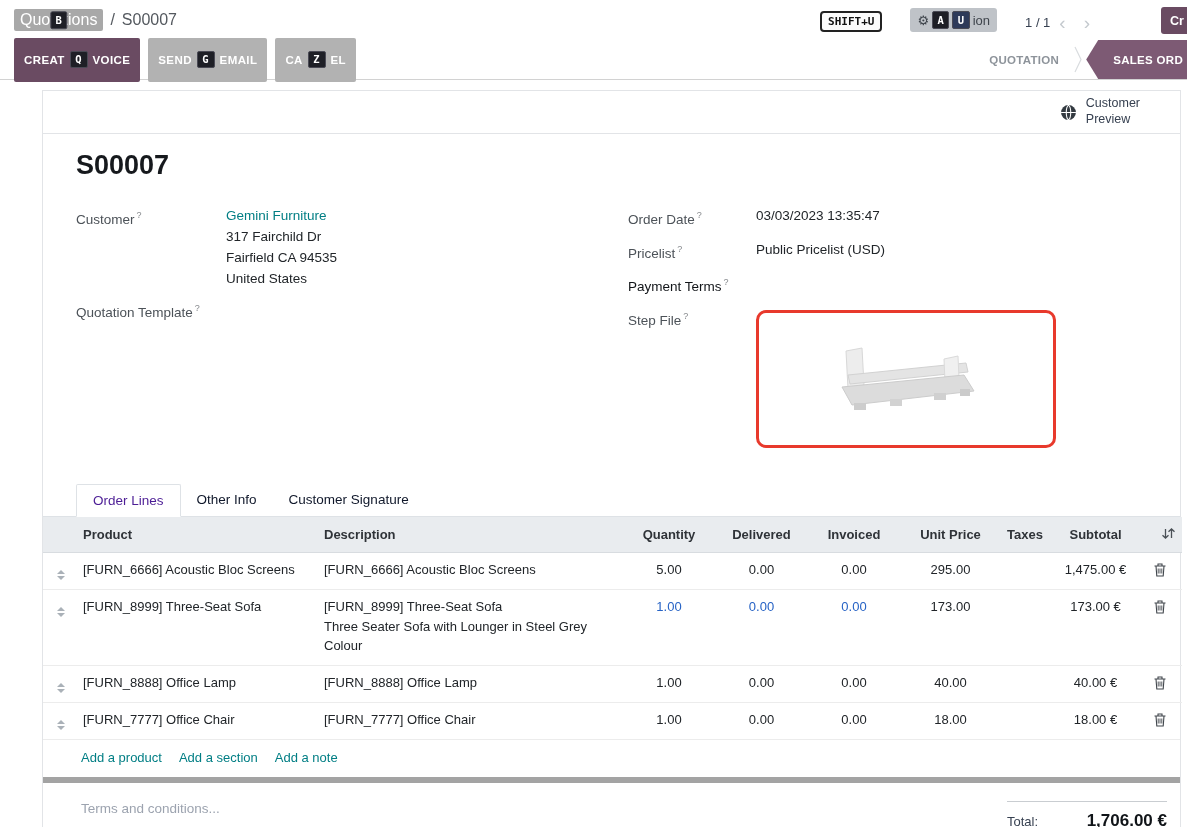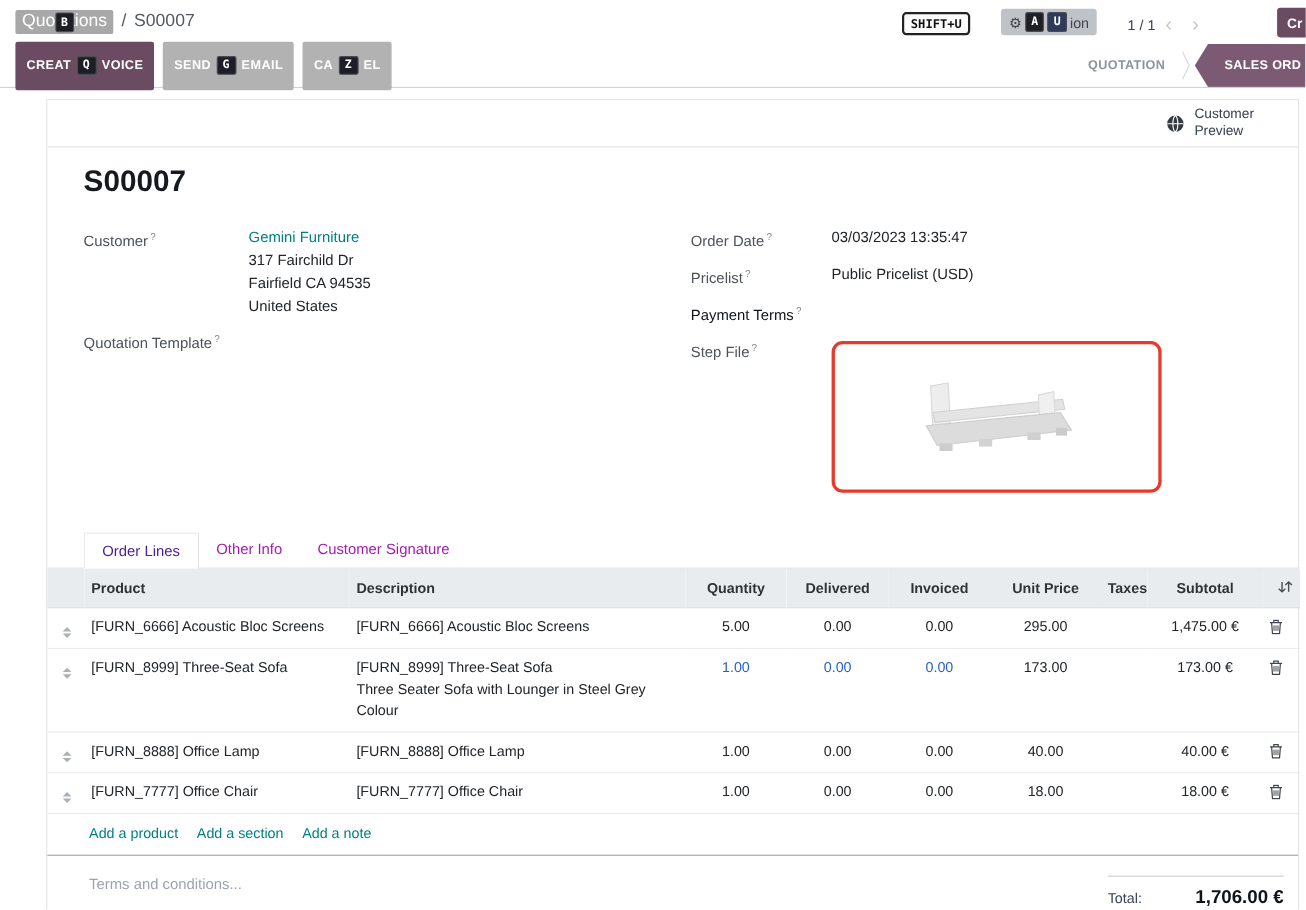--- a/index.html
+++ b/index.html
@@ -56,40 +56,40 @@
   .fcol-right .flabel{width:128px}
   .flabel sup{font-size:9px;color:#85888c;margin-left:2px}
   .flabel.bold{font-weight:normal;color:#111418}
   .fvalue{font-size:13.5px;line-height:21px;color:#212529}
   .link{color:#017e84;text-decoration:none;cursor:pointer}
   .stepfile-box{width:300px;height:138px;border:3px solid #e8392c;border-radius:10px;display:flex;
     align-items:center;justify-content:center;margin-top:4px;cursor:pointer;background:#fff}
 
   
   .tabs{display:flex;margin:26px -33px 0;padding:0 33px;border-bottom:1px solid #dee2e6}
-  .tab{padding:8px 16px;font-size:13.5px;color:#a21caf;cursor:pointer;position:relative;top:1px}
+  .tab{padding:8px 16px;font-size:13.5px;color:#0f172a;cursor:pointer;position:relative;top:1px}
   .tab.active{background:#fff;border:1px solid #dee2e6;border-bottom:1px solid #fff;color:#4c1d95;border-radius:2px 2px 0 0}
 
   
   .table-wrap{margin:0 -33px}
   table.lines{width:1139px;border-collapse:collapse;table-layout:fixed;font-size:13px}
   th,td{padding:9px 6px;vertical-align:top;text-align:left;overflow:hidden;white-space:normal}
   thead th{background:#e9ecef;color:#2f3338;font-weight:bold;border-bottom:1px solid #d8dce0;padding-top:10px;padding-bottom:10px}
   tbody td{border-top:1px solid #ececec}
   tbody tr:first-child td{border-top:none}
   .num{text-align:center}
   td.c-handle,th.c-handle{padding-left:14px}
   .blue{color:#2763c5;font-weight:500}
   .drag{display:inline-flex;flex-direction:column;gap:2px;align-items:center;cursor:grab;padding-top:3px}
   .tri-up{width:0;height:0;border-left:4px solid transparent;border-right:4px solid transparent;border-bottom:4.5px solid #aab1b8}
   .tri-down{width:0;height:0;border-left:4px solid transparent;border-right:4px solid transparent;border-top:4.5px solid #aab1b8}
   .trash{cursor:pointer;display:inline-block;padding-top:1px}
   .desc2{margin-top:3px;line-height:1.5}
   .opt-icon{cursor:pointer;display:block;margin-left:auto}
-  .table-footer{display:flex;gap:17px;padding:10px 0 12px 38px;border-top:1px solid #ececec;border-bottom:1px solid #a3a3a3}
+  .table-footer{display:flex;gap:17px;padding:10px 0 12px 38px;border-top:1px solid #ececec;border-bottom:6px solid #a3a3a3}
   .table-footer .link{font-size:13px}
 
   
   .below{display:flex;justify-content:space-between;align-items:flex-start;padding:18px 0 0 5px;margin-right:-20px}
   .terms{color:#9ca3af;font-size:13.5px;cursor:text}
   .total-block{width:160px;border-top:1px solid #c9cdd1;border-bottom:1px solid #ececec;padding:9px 0 10px;
     display:flex;justify-content:space-between;align-items:baseline}
   .total-label{font-size:13px;color:#374151}
   .total-value{font-size:17px;font-weight:bold;color:#101418}
 </style>

